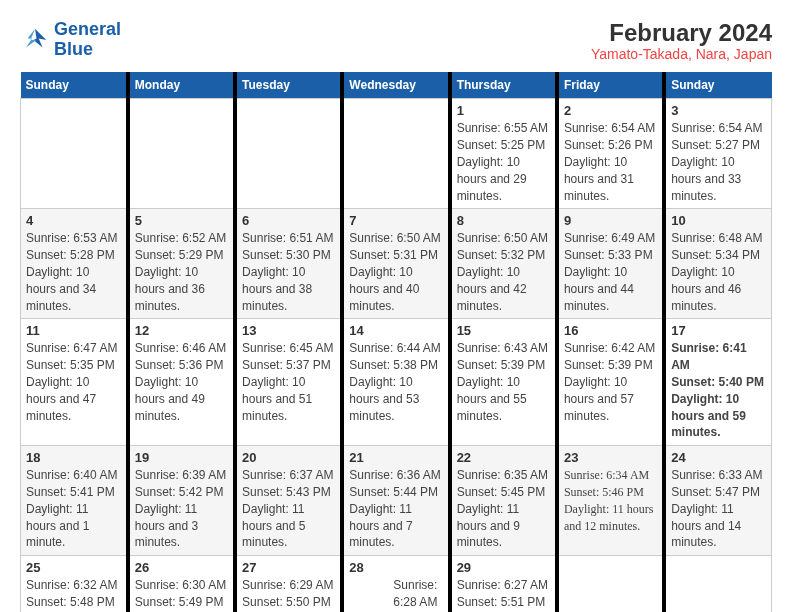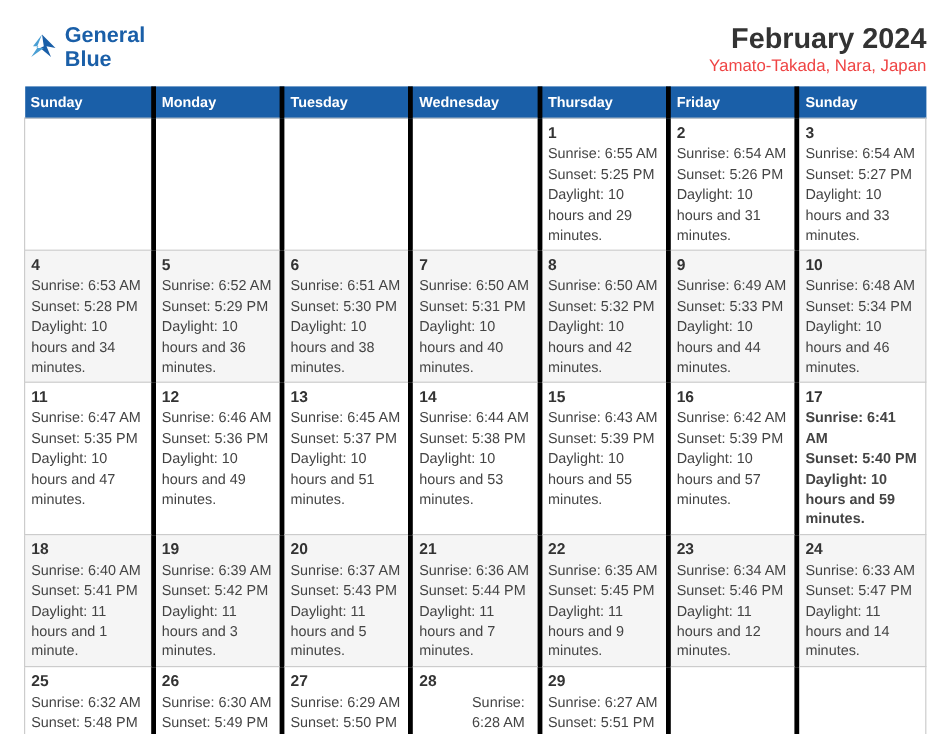--- a/index.html
+++ b/index.html
@@ -260,21 +260,21 @@
 Daylight: 11 hours and 7 minutes.</div>
         </td>
         <td>
           <span class="day-num">22</span>
           <div class="cell-text" style="white-space: pre-line;">Sunrise: 6:35 AM
 Sunset: 5:45 PM
 Daylight: 11 hours and 9 minutes.</div>
         </td>
         <td>
           <span class="day-num">23</span>
-          <div class="cell-text" style="white-space: pre-line;">Sunrise: 6:34 AM
+          <div class="cell-text" style="white-space: pre-line; font-family: Liberation Serif, serif;">Sunrise: 6:34 AM
 Sunset: 5:46 PM
 Daylight: 11 hours and 12 minutes.</div>
         </td>
         <td>
           <span class="day-num">24</span>
           <div class="cell-text" style="white-space: pre-line;">Sunrise: 6:33 AM
 Sunset: 5:47 PM
 Daylight: 11 hours and 14 minutes.</div>
         </td>
       </tr>

